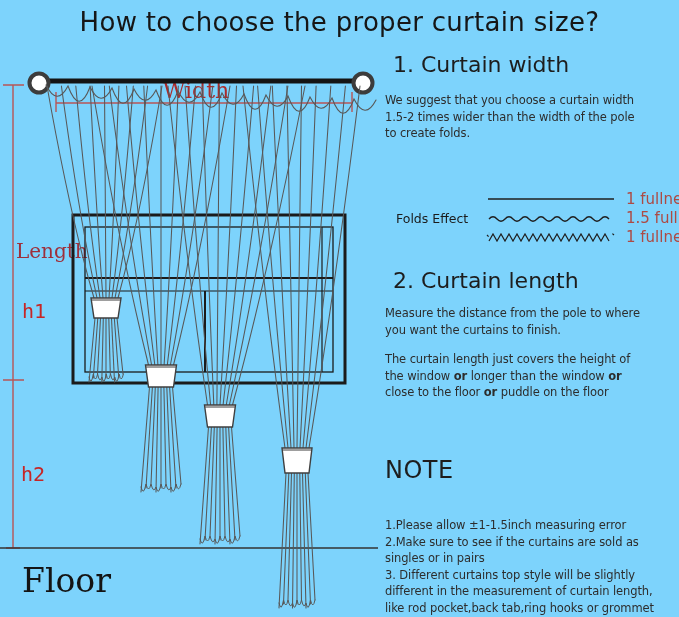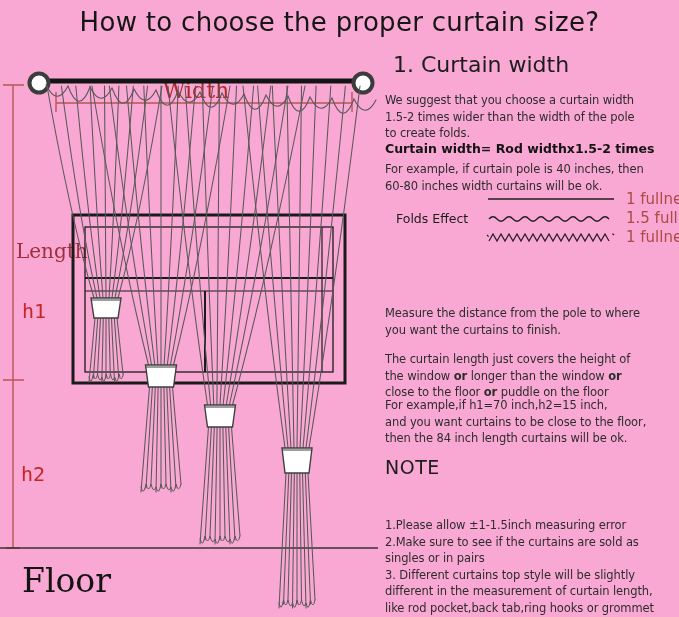--- a/index.html
+++ b/index.html
@@ -1,36 +1,36 @@
 <!DOCTYPE html>
 <html><head>
 <meta charset="utf-8">
 <style>
   html,body{margin:0;padding:0;background:#fff;}
-  #page{position:relative;width:679px;height:617px;background:#f9a8d4;overflow:hidden;
+  #page{position:relative;width:679px;height:617px;background:#7dd3fc;overflow:hidden;
         font-family:"DejaVu Sans","Liberation Sans",sans-serif;}
   
   .title{position:absolute;top:7px;left:0;width:679px;text-align:center;
          font-size:26px;color:#161616;letter-spacing:.3px;white-space:nowrap;}
   
   #diagram-svg{position:absolute;left:0;top:40px;}
   #diagram-svg text.serif{font-family:"DejaVu Serif","Liberation Serif",serif;}
   #diagram-svg text.wlabel{font-size:22px;fill:#ab2b2b;}
   #diagram-svg text.llabel{font-size:20px;fill:#9e2f3a;}
   #diagram-svg text.hlabel{font-family:"DejaVu Sans Mono","Liberation Mono",monospace;
                            font-size:20px;fill:#c62626;}
   #diagram-svg text.floor{font-size:33px;fill:#141414;}
   
   .right-col{position:absolute;left:385px;top:0;width:294px;height:435px;}
   .right-col>div{position:absolute;left:0;}
   .sec-heading{font-size:22px;color:#1d1d1d;white-space:nowrap;left:8px !important;}
   .body{font-size:11.5px;line-height:16.5px;color:#2d2d2d;white-space:pre-line;
         letter-spacing:-.1px;width:294px;}
   .formula{font-size:12.5px;font-weight:bold;color:#141414;white-space:nowrap;}
-  .note-heading{font-size:19px;color:#1d1d1d;letter-spacing:.5px;}
+  .note-heading{font-size:24px;color:#1d1d1d;letter-spacing:.5px;}
   
   .folds{display:flex;align-items:center;}
   .folds-label{width:90px;font-size:12.5px;color:#1b1b1b;flex:0 0 auto;padding-left:11px;}
   .folds-rows{display:flex;flex-direction:column;row-gap:5px;}
   .folds-row{display:flex;align-items:center;height:14px;}
   .folds-row svg{display:block;margin-right:10px;}
   .fullness{font-size:15px;color:#ad4a44;white-space:nowrap;}
 </style>
 </head>
 <body>
@@ -153,23 +153,20 @@
         <path d="M283,410 L311,410" stroke="#3f3f3f" stroke-width="1" fill="none" stroke-linecap="round"></path>
       </g>
   </svg>
 
   <div class="right-col">
 
     <div class="sec-heading" style="top:52px">1. Curtain width</div>
     <div class="body" style="top:92px">We suggest that you choose a curtain width
 1.5-2 times wider than the width of the pole
 to create folds.</div>
-    <div class="formula" style="top:141px">Curtain width= Rod widthx1.5-2 times</div>
-    <div class="body" style="top:161px">For example, if curtain pole is 40 inches, then
-60-80 inches width curtains will be ok.</div>
 
     <div class="folds" style="top:192px;position:absolute">
       <div class="folds-label">Folds Effect</div>
       <div class="folds-rows">
         <div class="folds-row">
           <svg width="130" height="14">
             <line x1="2" y1="7" x2="128" y2="7" stroke="#1f1f1f" stroke-width="1.6"></line>
           </svg>
           <span class="fullness">1 fullness</span>
         </div>
@@ -181,28 +178,26 @@
         </div>
         <div class="folds-row">
           <svg width="130" height="14">
             <path d="M3,11 l4,-7 l4,7 l4,-7 l4,7 l4,-7 l4,7 l4,-7 l4,7 l4,-7 l4,7 l4,-7 l4,7 l4,-7 l4,7 l4,-7 l4,7 l4,-7 l4,7 l4,-7 l4,7 l4,-7 l4,7 l4,-7 l4,7 l4,-7 l4,7 l4,-7 l4,7 l4,-7 l4,7 M1,5 l1.6,1.6 M126.4,3.6 l1.6,1.4" fill="none" stroke="#1f1f1f" stroke-width="1.2"></path>
           </svg>
           <span class="fullness">1 fullness</span>
         </div>
       </div>
     </div>
 
+    <div class="sec-heading" style="top:268px">2. Curtain length</div>
     <div class="body" style="top:305px">Measure the distance from the pole to where
 you want the curtains to finish.</div>
     <div class="body" style="top:351px"><span>The curtain length just covers the height of
 the window </span><b>or</b><span> longer than the window </span><b>or</b><span>
 close to the floor </span><b>or</b><span> puddle on the floor</span></div>
-    <div class="body" style="top:397px">For example,if h1=70 inch,h2=15 inch,
-and you want curtains to be close to the floor,
-then the 84 inch length curtains will be ok.</div>
 
     <div class="note-heading" style="top:456px">NOTE</div>
     <div class="body" style="top:517px">1.Please allow ±1-1.5inch measuring error
 2.Make sure to see if the curtains are sold as
 singles or in pairs
 3. Different curtains top style will be slightly
 different in the measurement of curtain length,
 like rod pocket,back tab,ring hooks or grommet</div>
   </div>
 </div>

